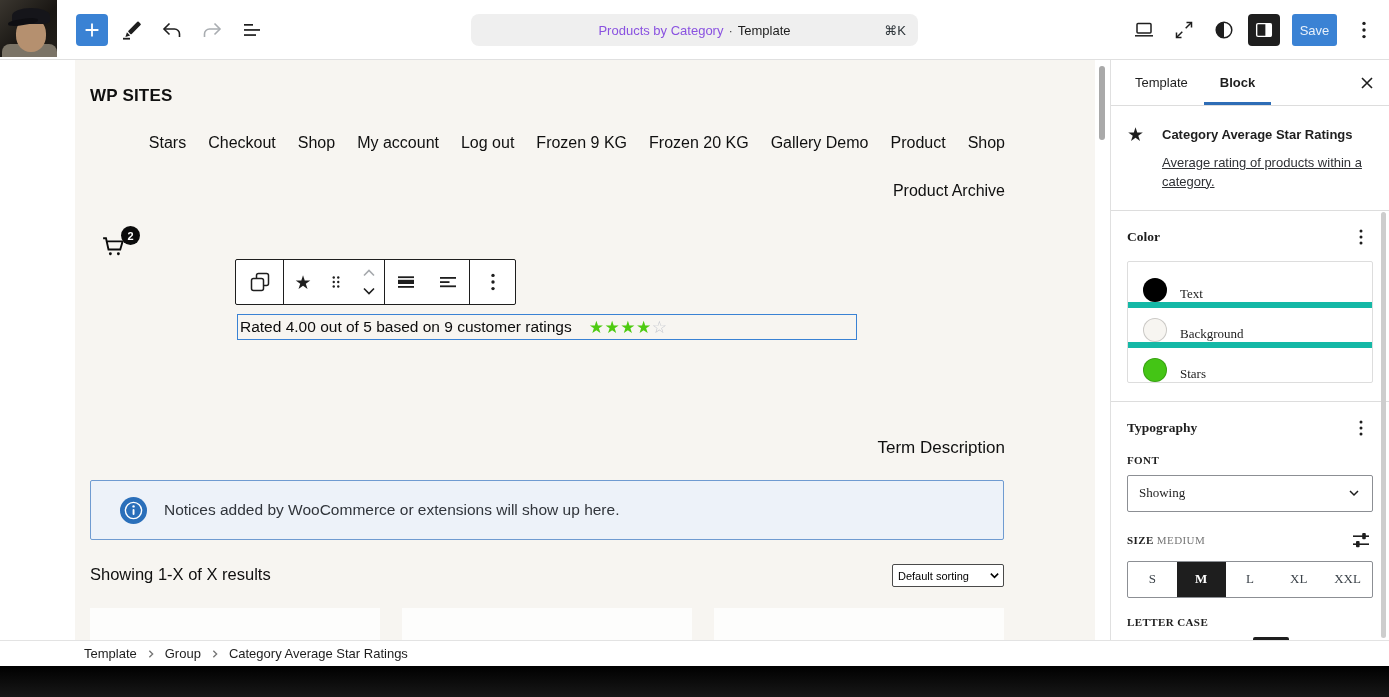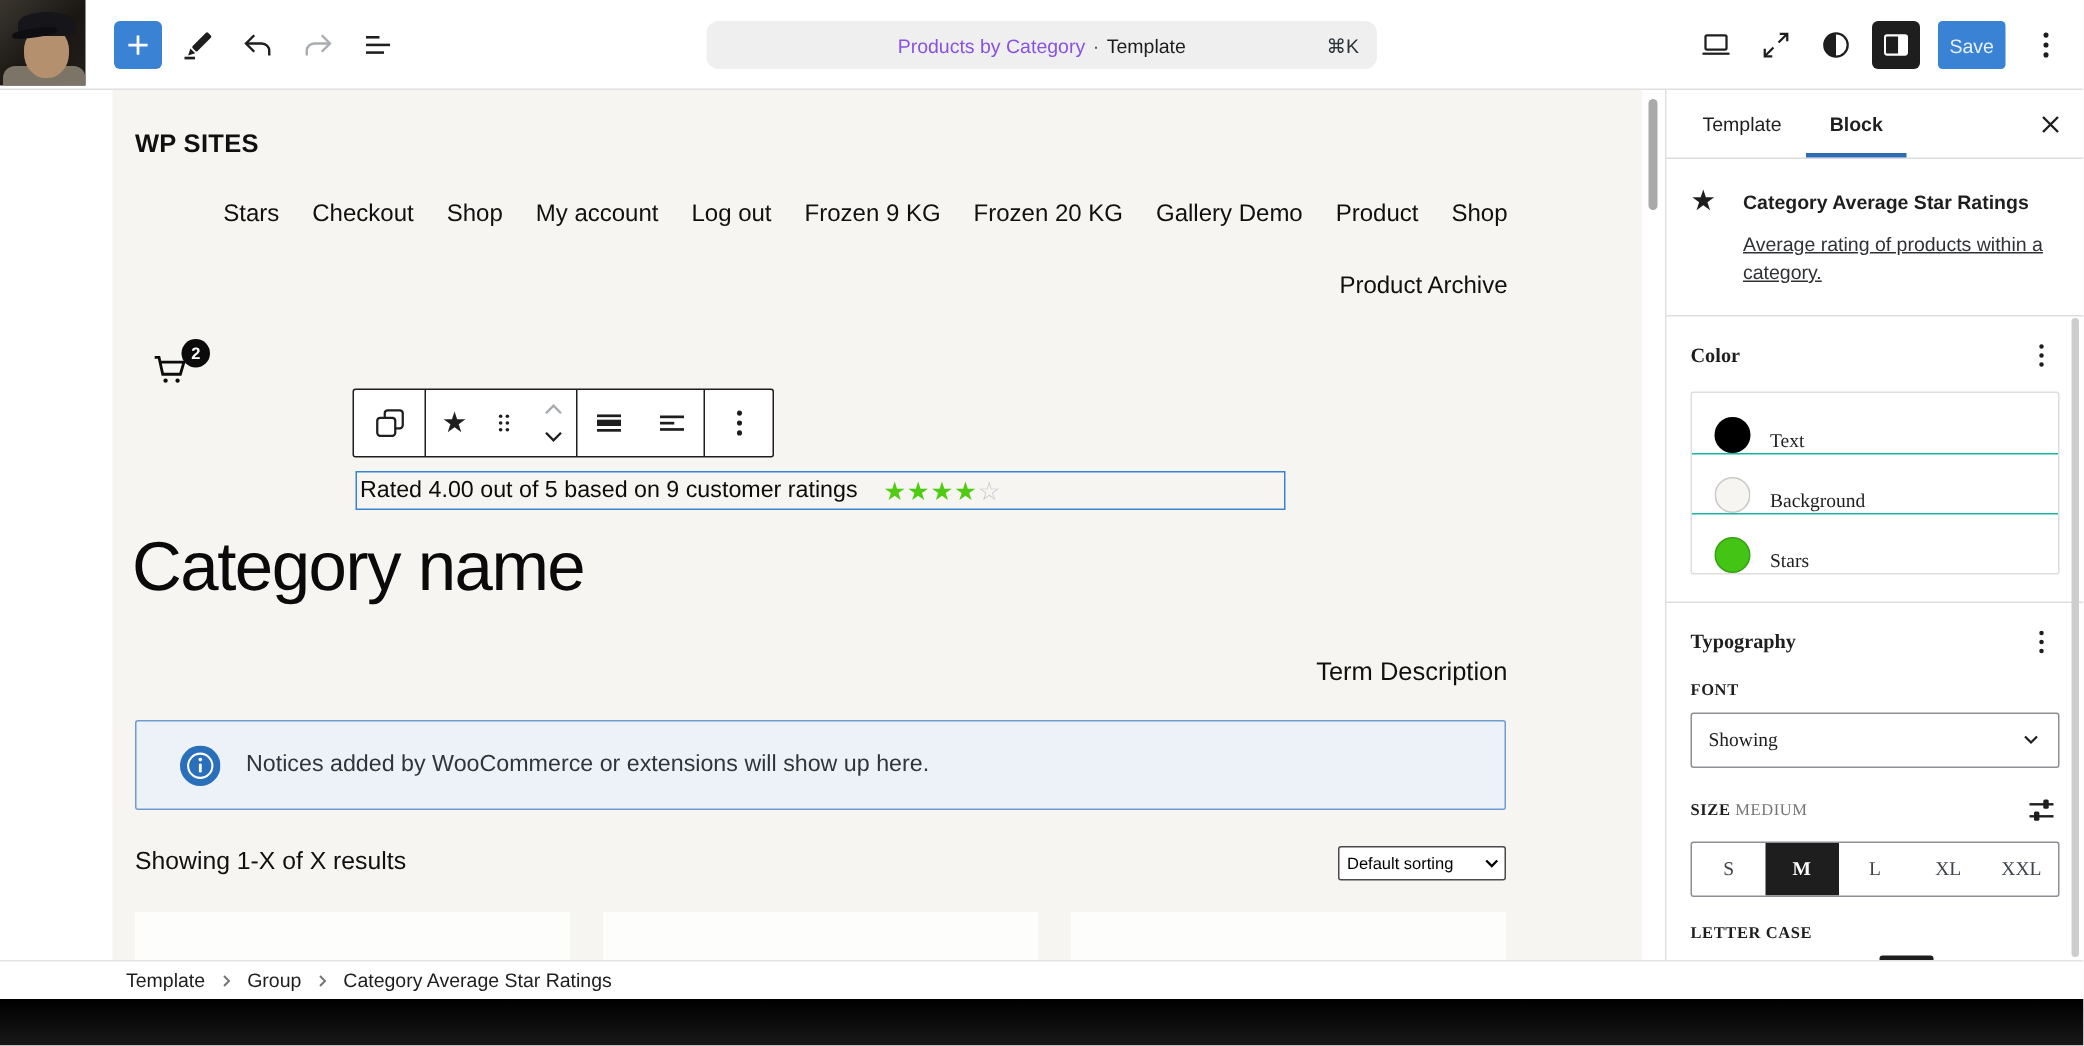--- a/index.html
+++ b/index.html
@@ -123,21 +123,21 @@
   .sb-section { padding:14px 16px 18px; border-bottom:1px solid #ddd; position:relative;font-family:Liberation Serif, serif; }
   .sb-sec-head { display:flex; align-items:center; justify-content:space-between;
     height:24px; margin-bottom:12px; }
   .sb-sec-title { font-weight:600; font-size:13.5px; }
   .sb-kebab { background:none; border:none; cursor:pointer; color:#1e1e1e;
     width:24px; height:24px; }
 
   .color-group { border:1px solid #ddd; border-radius:2px; }
   .color-row { display:flex; align-items:flex-end; gap:13px; height:40px;
     padding-left:15px; cursor:pointer; }
-  .color-row + .color-row { border-top:1px solid #14b8a6; }
+  .color-row + .color-row { border-top:6px solid #14b8a6; }
   .swatch { width:24px; height:24px; border-radius:50%;
     box-shadow:inset 0 0 0 1px rgba(0,0,0,.18); }
 
   .field-label { font-size:11px; font-weight:600; letter-spacing:.4px;
     margin:14px 0 9px; color:#1e1e1e; }
   .field-label .muted { color:#757575; font-weight:500; }
   .font-select { border:1px solid #8c8f94; border-radius:2px; height:37px;
     display:flex; align-items:center; justify-content:space-between;
     padding:0 11px; cursor:pointer; background:#fff; }
   .size-head { display:flex; align-items:center; justify-content:space-between; margin-top:16px;gap:24px; }
@@ -385,21 +385,20 @@
           </svg>
         </span>
       </button>
     </div>
 
     <div class="rating-block">
       <span>Rated 4.00 out of 5 based on 9 customer ratings</span>
       <span class="stars"><span class="f">★</span><span class="f">★</span><span class="f">★</span><span class="f">★</span><span class="e">☆</span></span>
     </div>
 
-    <h1 class="category-heading">Category name</h1>
 
     <div class="term-desc">Term Description</div>
 
     <div class="notice">
       <span>
         <svg width="27" height="27" viewBox="0 0 27 27">
           <circle cx="13.5" cy="13.5" r="13.5" fill="var(--notice-icon,#2a6fba)"></circle>
           <circle cx="13.5" cy="13.5" r="8.1" fill="none" stroke="#fff" stroke-width="1.4"></circle>
           <rect x="12.6" y="12" width="1.9" height="6" rx="0.9" fill="#fff"></rect>
           <circle cx="13.55" cy="9.4" r="1.2" fill="#fff"></circle>

